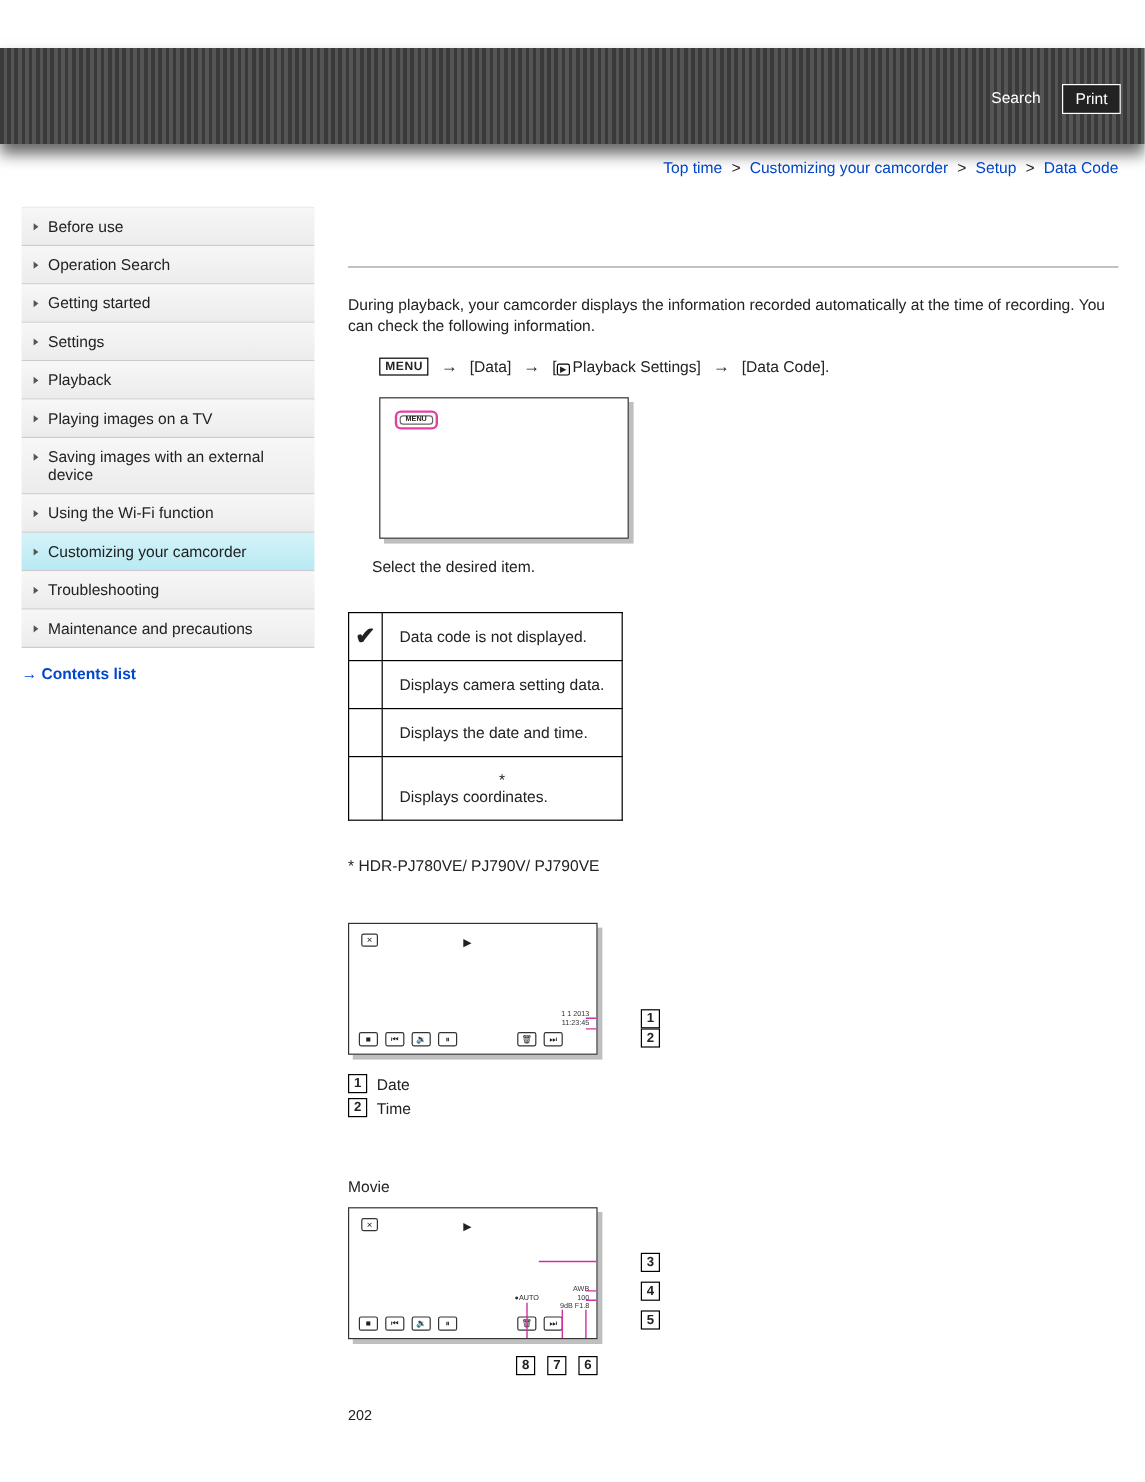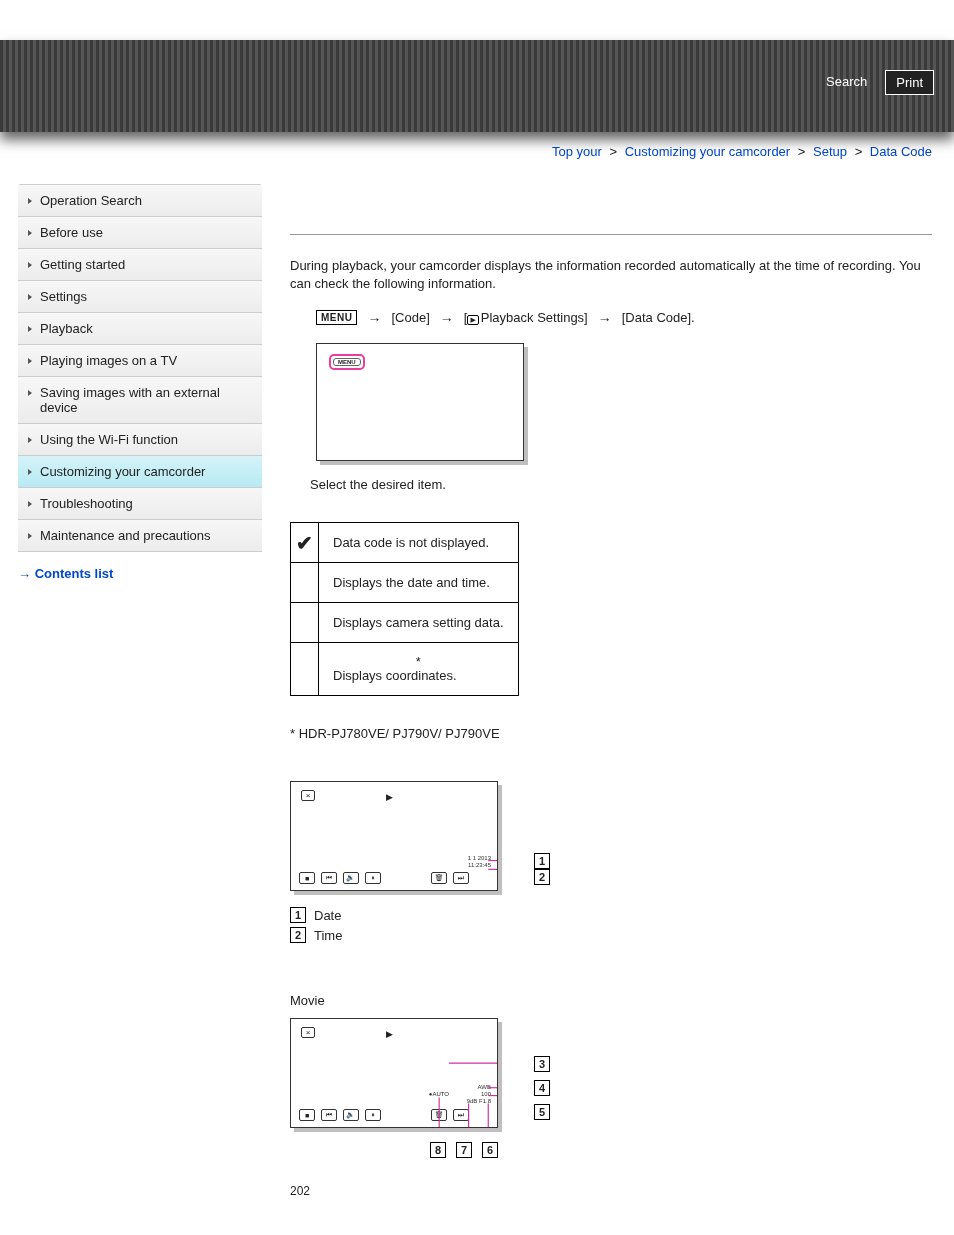--- a/index.html
+++ b/index.html
@@ -1,18 +1,18 @@
 <!DOCTYPE html>
 <html><head>
 <meta charset="utf-8">
 <style>
   * { box-sizing: border-box; margin: 0; padding: 0; }
   body { font-family: Arial, Helvetica, sans-serif; font-size: 13px; color: #222; background: #fff; width: 954px; }
   .header-bar {
-    height: 92px;
+    height: 80px;
     background: repeating-linear-gradient(90deg, #3a3a3a 0 3px, #555 3px 6px);
     box-shadow: 0 8px 12px rgba(0,0,0,0.6);
     position: relative;
     margin-top: 40px;
   }
   .header-btns { position: absolute; right: 20px; top: 30px; display: flex; gap: 8px; }
   .header-btn {
     color: #fff; padding: 4px 10px; font-size: 13px;
   }
   .header-btn.print { border: 1px solid #fff; background: #222; }
@@ -80,34 +80,34 @@
 <body>
 
 <div class="header-bar">
   <div class="header-btns">
     <div class="header-btn">Search</div>
     <div class="header-btn print">Print</div>
   </div>
 </div>
 
 <div class="breadcrumb">
-  <span>Top your</span>
+  <span>Top time</span>
   <span class="sep">&gt;</span>
   <span>Customizing your camcorder</span>
   <span class="sep">&gt;</span>
   <span>Setup</span>
   <span class="sep">&gt;</span>
   <span>Data Code</span>
 </div>
 
 <div class="layout">
   <div class="sidebar">
     <ul class="sb-list">
+      <li class="sb-item">Before use</li>
       <li class="sb-item">Operation Search</li>
-      <li class="sb-item">Before use</li>
       <li class="sb-item">Getting started</li>
       <li class="sb-item">Settings</li>
       <li class="sb-item">Playback</li>
       <li class="sb-item">Playing images on a TV</li>
       <li class="sb-item">Saving images with an external device</li>
       <li class="sb-item">Using the Wi-Fi function</li>
       <li class="sb-item active">Customizing your camcorder</li>
       <li class="sb-item">Troubleshooting</li>
       <li class="sb-item">Maintenance and precautions</li>
     </ul>
@@ -117,21 +117,21 @@
     </div>
   </div>
 
   <div class="main">
     <hr class="thin">
     <p class="intro">During playback, your camcorder displays the information recorded automatically at the time of recording. You can check the following information.</p>
 
     <div class="nav-path">
       <span class="menu-box">MENU</span>
       <span class="nav-arrow">→</span>
-      <span>[Code]</span>
+      <span>[Data]</span>
       <span class="nav-arrow">→</span>
       <span>[<span class="play-icon-box"></span><span>Playback Settings]</span></span>
       <span class="nav-arrow">→</span>
       <span>[Data Code].</span>
     </div>
 
     <div class="lcd-wrap">
       <div class="lcd">
         <div class="menu-hl">
           <div class="menu-hl-inner">MENU</div>
@@ -142,25 +142,25 @@
     <p class="select-text">Select the desired item.</p>
 
     <table class="opt-table">
       <tbody>
           <tr>
         <td class="icon"><span class="check">✔</span></td>
         <td>Data code is not displayed.</td>
       </tr>
       <tr>
         <td class="icon"></td>
-        <td>Displays the date and time.</td>
+        <td>Displays camera setting data.</td>
       </tr>
       <tr>
         <td class="icon"></td>
-        <td>Displays camera setting data.</td>
+        <td>Displays the date and time.</td>
       </tr>
       <tr>
         <td class="icon"></td>
         <td>
           <div class="star">*</div>
           <div>Displays coordinates.</div>
         </td>
       </tr>
     </tbody>
       </table>

